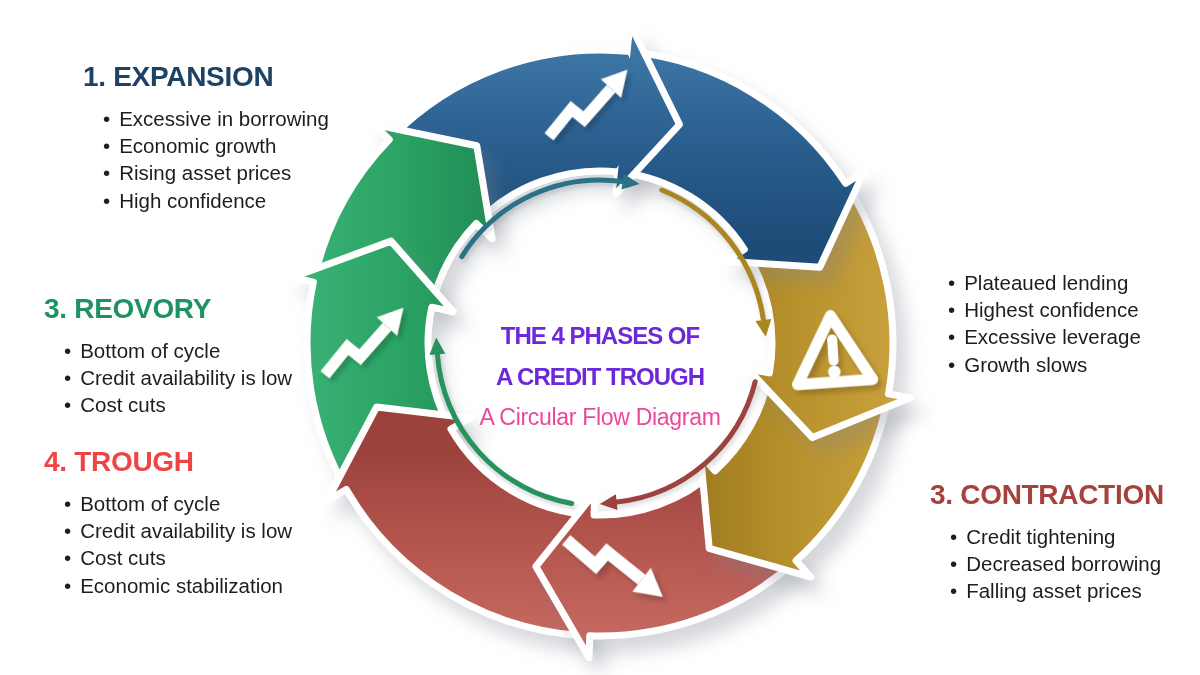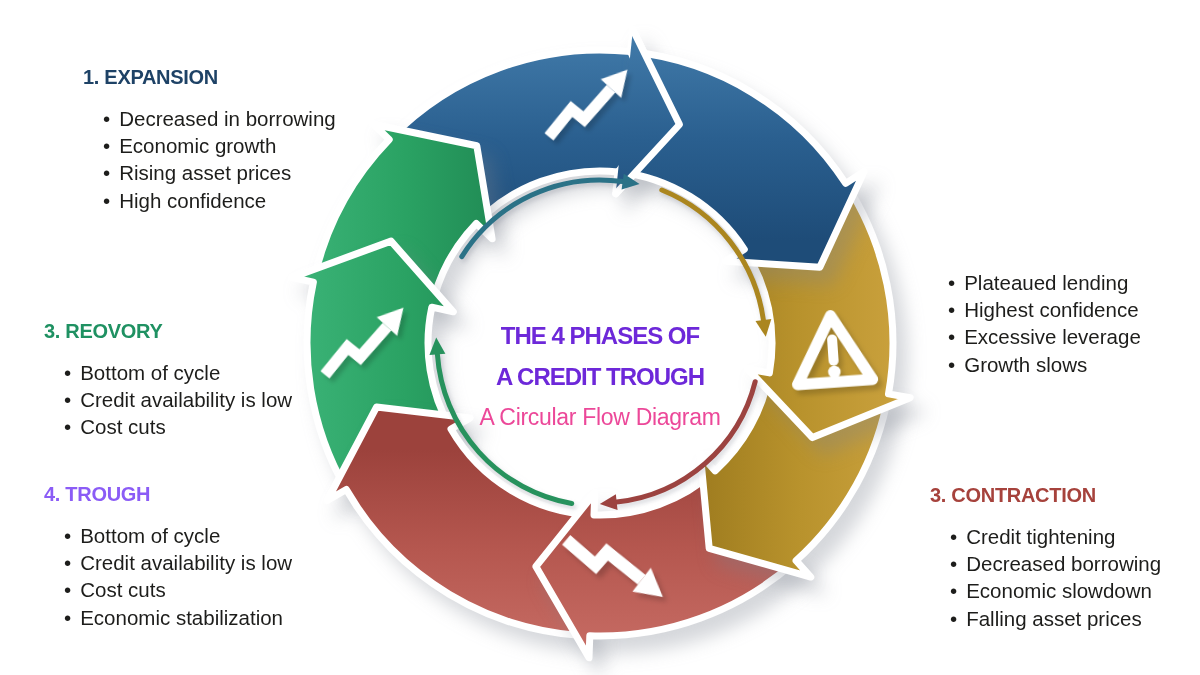--- a/index.html
+++ b/index.html
@@ -16,27 +16,27 @@
         filter:drop-shadow(2px 3px 2px rgba(124,130,142,.28));}
   .icon{filter:drop-shadow(3px 4px 2px rgba(0,0,0,.18));}
 
   
   .center-text{position:absolute;left:400px;top:287px;width:400px;text-align:center;}
   .ct-title{font-size:24px;font-weight:bold;color:#6d28d9;line-height:41px;letter-spacing:-1px;margin-top:28px;}
   .ct-sub{font-size:23px;color:#ec4899;margin-top:7px;letter-spacing:-0.3px;}
 
   
   .phase{position:absolute;}
-  .ph-label{margin:0;font-size:20px;font-weight:bold;letter-spacing:-0.3px;line-height:38px;}
+  .ph-label{margin:0;font-size:28px;font-weight:bold;letter-spacing:-0.3px;line-height:38px;}
   .ph-list{list-style:none;margin:9px 0 0 0;padding:0 0 0 20px;}
   .ph-list li{font-size:20.5px;line-height:27.2px;color:#1d1d1b;white-space:nowrap;}
   .blt{margin-right:9px;}
   .phase-expansion{left:83px;top:58px;}
   .phase-peak{left:928px;top:260px;}
-  .phase-reovory{left:44px;top:312px;}
+  .phase-reovory{left:44px;top:290px;}
   .phase-trough{left:44px;top:443px;}
   .phase-contraction{left:930px;top:476px;}
 </style>
 </head>
 <body>
 
 <div class="stage">
 
   <svg id="cycle-svg" width="1200" height="675" viewBox="0 0 1200 675">
       <defs>
@@ -102,21 +102,21 @@
     <div class="ct-title">
       <span>THE 4 PHASES OF</span><br>
       <span>A CREDIT TROUGH</span>
     </div>
     <div class="ct-sub">A Circular Flow Diagram</div>
   </div>
 
   <div class="phase phase-expansion">
     <h2 class="ph-label" style="color: rgb(30, 66, 102);">1. EXPANSION</h2>
     <ul class="ph-list">
-        <li><span class="blt">•</span><span>Decreased in borrowing</span></li>
+        <li><span class="blt">•</span><span>Excessive in borrowing</span></li>
         <li><span class="blt">•</span><span>Economic growth</span></li>
         <li><span class="blt">•</span><span>Rising asset prices</span></li>
         <li><span class="blt">•</span><span>High confidence</span></li>
       </ul>
   </div>
 
   <div class="phase phase-peak">
     <ul class="ph-list">
         <li><span class="blt">•</span><span>Plateaued lending</span></li>
         <li><span class="blt">•</span><span>Highest confidence</span></li>
@@ -128,32 +128,31 @@
   <div class="phase phase-reovory">
     <h2 class="ph-label" style="color: rgb(31, 145, 98);">3. REOVORY</h2>
     <ul class="ph-list">
         <li><span class="blt">•</span><span>Bottom of cycle</span></li>
         <li><span class="blt">•</span><span>Credit availability is low</span></li>
         <li><span class="blt">•</span><span>Cost cuts</span></li>
       </ul>
   </div>
 
   <div class="phase phase-trough">
-    <h2 class="ph-label" style="color: #8b5cf6; margin-top: 32px;">4. TROUGH</h2>
+    <h2 class="ph-label" style="color: #ef4444;">4. TROUGH</h2>
     <ul class="ph-list">
         <li><span class="blt">•</span><span>Bottom of cycle</span></li>
         <li><span class="blt">•</span><span>Credit availability is low</span></li>
         <li><span class="blt">•</span><span>Cost cuts</span></li>
         <li><span class="blt">•</span><span>Economic stabilization</span></li>
       </ul>
   </div>
 
   <div class="phase phase-contraction">
     <h2 class="ph-label" style="color: rgb(166, 66, 60);">3. CONTRACTION</h2>
     <ul class="ph-list">
         <li><span class="blt">•</span><span>Credit tightening</span></li>
         <li><span class="blt">•</span><span>Decreased borrowing</span></li>
-        <li><span class="blt">•</span><span>Economic slowdown</span></li>
         <li><span class="blt">•</span><span>Falling asset prices</span></li>
       </ul>
   </div>
 
 </div>
 
 </body></html>

